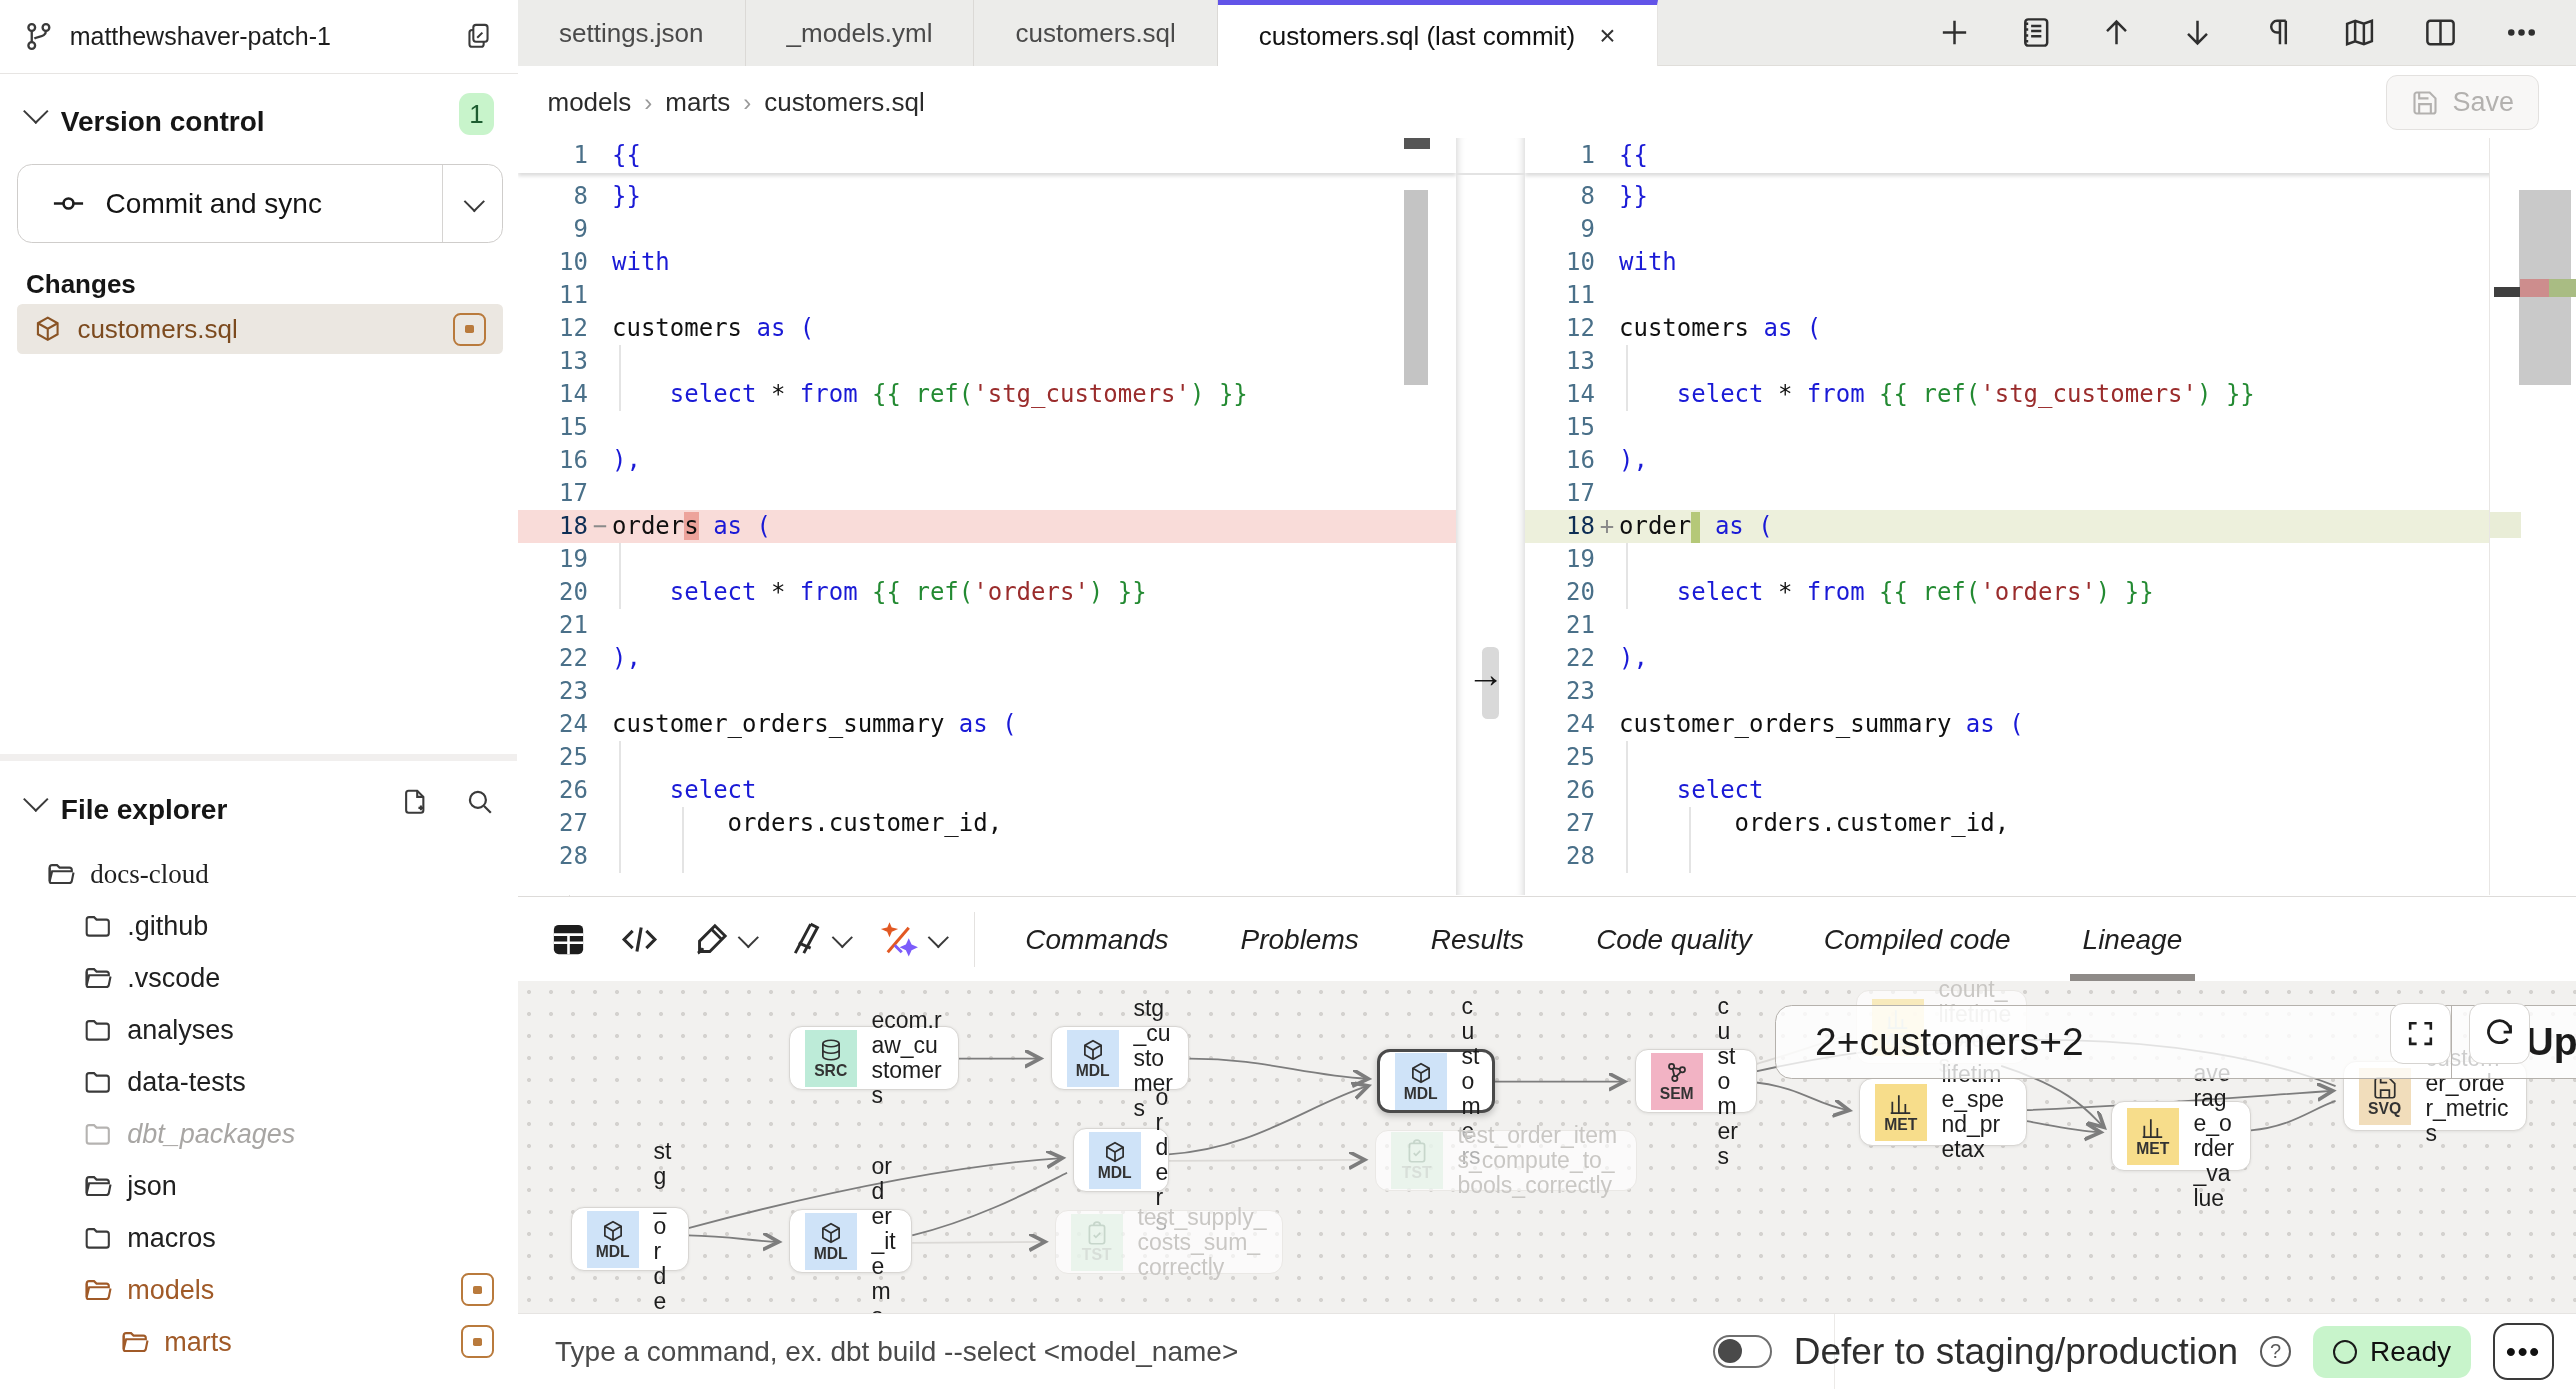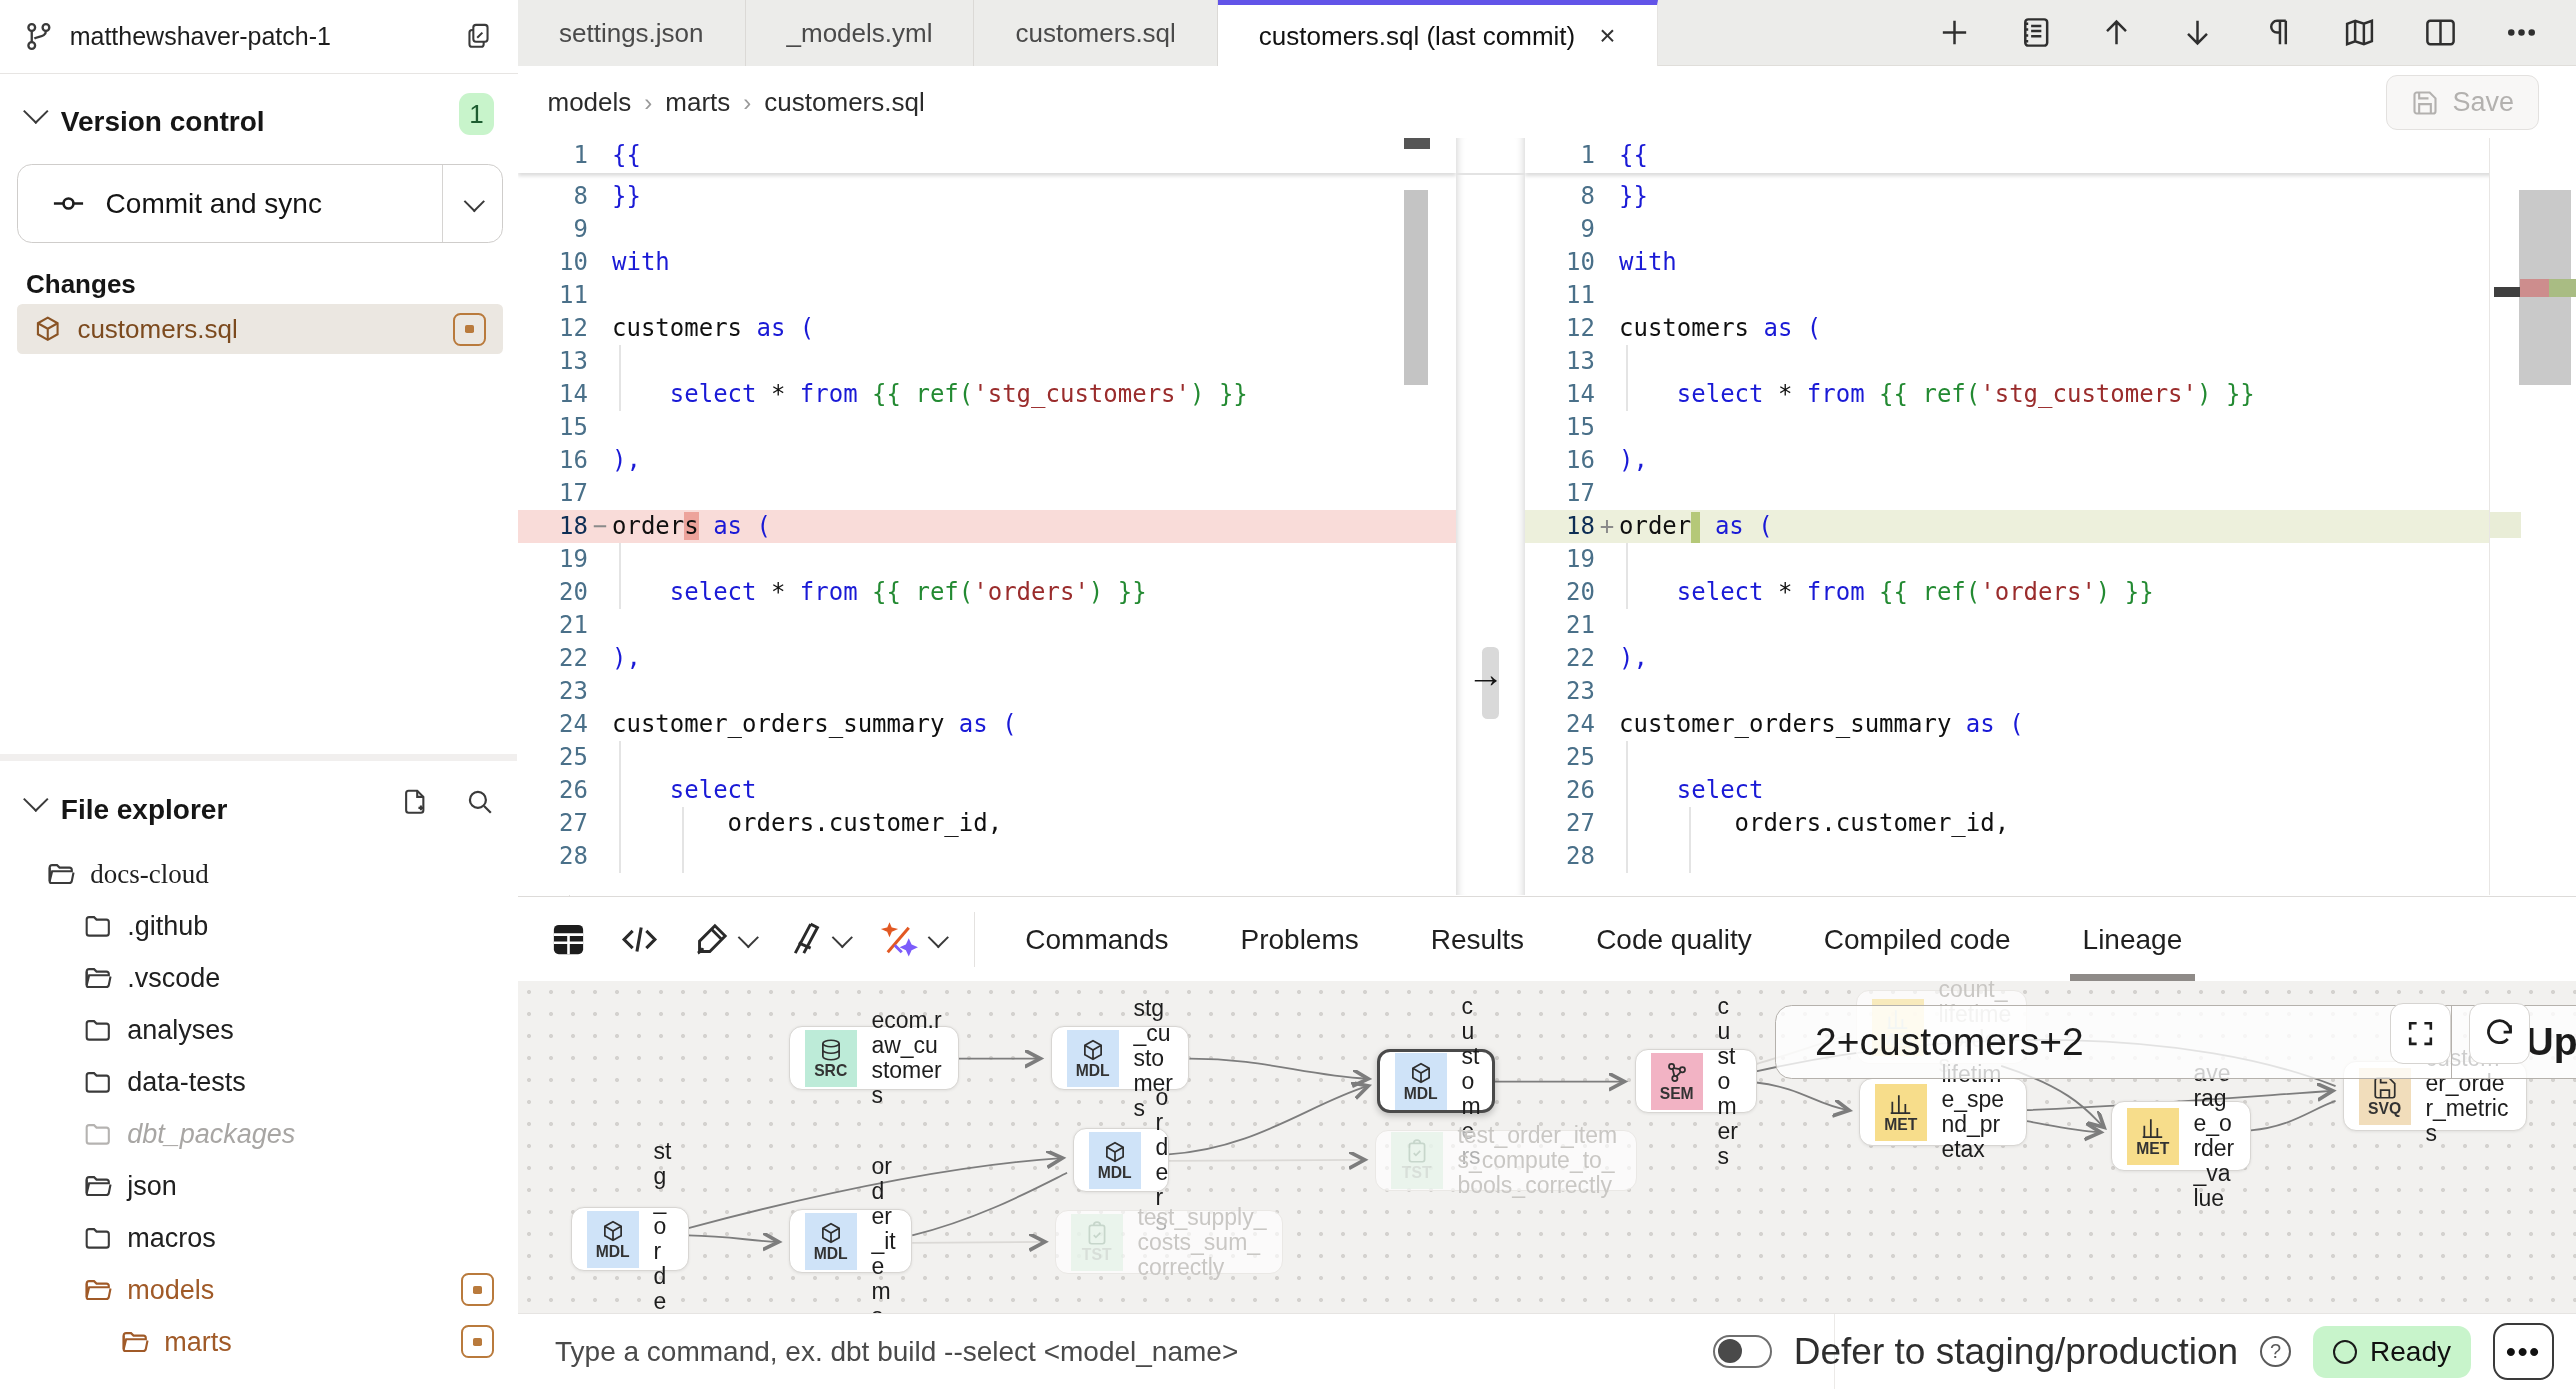--- a/index.html
+++ b/index.html
@@ -97,21 +97,21 @@
   .ruler-red { position:absolute; left:30px; top:141px; width:28.6px; height:18.4px; background:#cd8d8d; }
   .ruler-green { position:absolute; left:59px; top:141px; width:28px; height:18.4px; background:#a9bc83; }
   .ruler-insline { position:absolute; left:0; top:374px; width:31px; height:26px; background:#e9edd7; }
 
   
   .ptoolbar { position:absolute; left:518px; top:896px; width:2058px; height:86px; background:#fff; border-top:0.9px solid #dddbd9; display:flex; align-items:center; }
   .ptool-icons { display:flex; align-items:center; gap:31px; padding:0 31px; }
   .ptool-group { display:flex; align-items:center; gap:7.4px; }
   .ptool-sep { width:0.9px; height:55px; background:#e4e2e0; margin-right:9.2px; }
   .ptabs { display:flex; align-items:center; gap:72px; padding-left:41px; height:86px; }
-  .ptab { font-size:28px; color:#1f1f1f; height:86px; display:flex; align-items:center; position:relative; cursor:pointer; }
+  .ptab { font-size:28px; color:#1f1f1f; height:86px; display:flex; align-items:center; position:relative; cursor:pointer;font-style:italic; }
   .ptab.active::after { content:""; position:absolute; left:-13px; right:-13px; bottom:0; height:8.3px; background:#8f8b88; }
 
   
   .canvas { position:absolute; left:518px; top:981px; width:2058px; height:332px; background:#f2f1ef;
             background-image:radial-gradient(circle, #d4d2cf 1.8px, transparent 2.3px); background-size:22px 22px; overflow:hidden; }
   .edges { position:absolute; left:0; top:0; z-index:1; }
   .edges path { fill:none; stroke:#7d7d7d; stroke-width:2; }
   .edges path.faint { stroke:#dbd9d6; }
   .lnode { position:absolute; background:#fff; border:1.8px solid #d8d6d3; border-radius:13px; display:flex; align-items:center; padding:0 14.7px; z-index:2; box-shadow:0 0.9px 2.8px rgba(0,0,0,.07); cursor:pointer; }
   .lnode.selected { border:3.2px solid #4a4a4a; box-shadow:0 2.8px 7.4px rgba(0,0,0,.22); }

